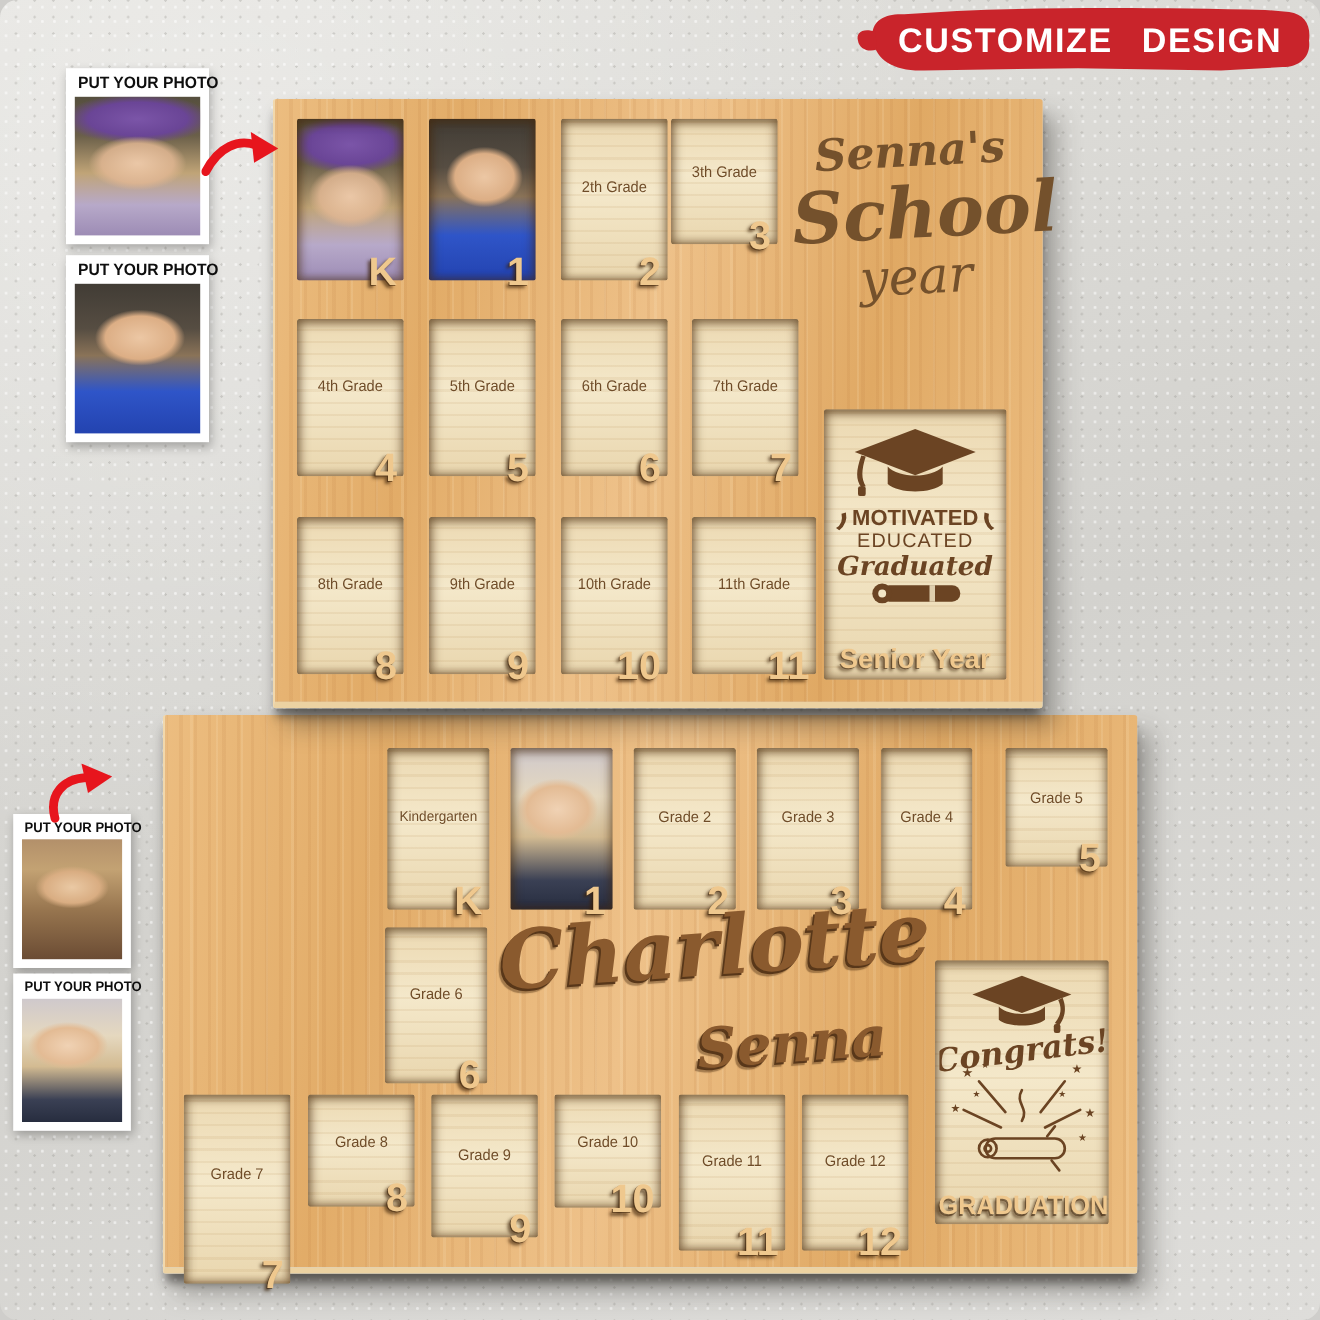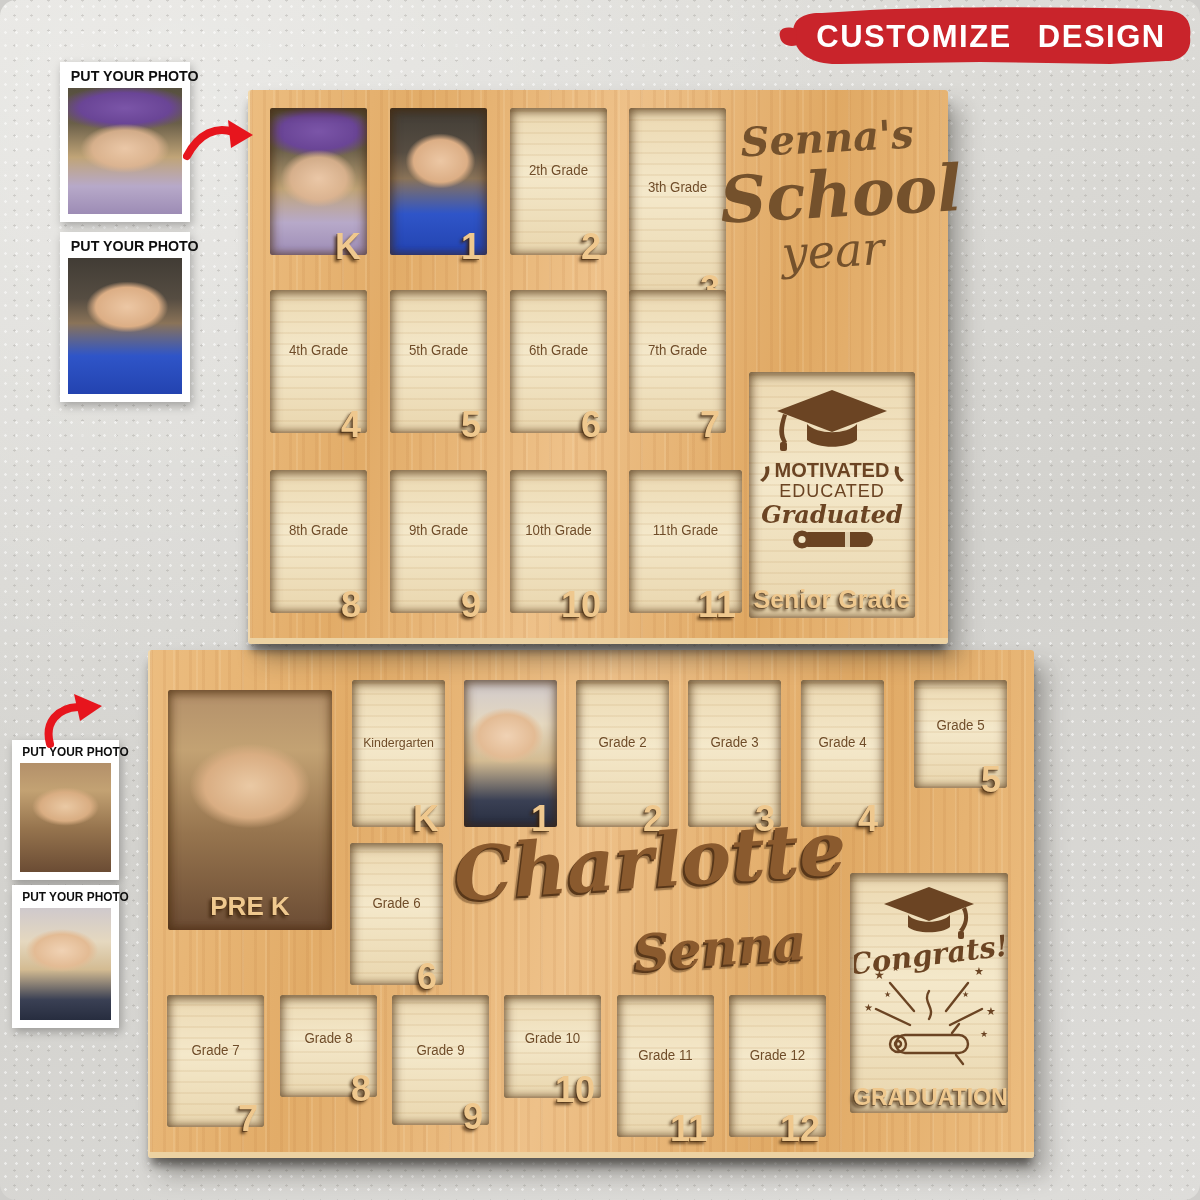--- a/index.html
+++ b/index.html
@@ -117,21 +117,21 @@
     <div class="slot ph-flower" style="left:20px;top:18px;width:97px;height:147px">
       <div class="slot-num raised">K</div>
     </div>
     <div class="slot ph-blue" style="left:140px;top:18px;width:97px;height:147px">
       <div class="slot-num raised">1</div>
     </div>
     <div class="slot" style="left:260px;top:18px;width:97px;height:147px">
       <div class="slot-label">2th Grade</div>
       <div class="slot-num raised">2</div>
     </div>
-    <div class="slot" style="left:379px;top:18px;width:97px;height:189px">
+    <div class="slot" style="left:360px;top:18px;width:97px;height:114px">
       <div class="slot-label">3th Grade</div>
       <div class="slot-num raised">3</div>
     </div>
 
     <div class="slot" style="left:20px;top:200px;width:97px;height:143px">
       <div class="slot-label">4th Grade</div>
       <div class="slot-num raised">4</div>
     </div>
     <div class="slot" style="left:140px;top:200px;width:97px;height:143px">
       <div class="slot-label">5th Grade</div>
@@ -180,29 +180,26 @@
           <text x="75" y="113" text-anchor="middle" font-size="18" letter-spacing="1">EDUCATED</text>
           <text x="75" y="139" text-anchor="middle" font-size="24" class="script">Graduated</text>
           <path d="M6,98 q8,-6 6,-16 l-4,1 q2,9 -5,13 Z"></path>
           <path d="M144,98 q-8,-6 -6,-16 l4,1 q-2,9 5,13 Z"></path>
           <rect x="44" y="148" width="72" height="15" rx="7.5"></rect>
           <circle cx="45" cy="155.5" r="9"></circle>
           <circle cx="45" cy="155.5" r="3.6" fill="#f2e6c6"></circle>
           <rect x="88" y="148" width="5" height="15" fill="#f2e6c6" opacity=".85"></rect>
         </g>
       </svg>
-      <div class="caption raised" style="font-size:25px">Senior Grade</div>
+      <div class="caption raised" style="font-size:25px">Senior Year</div>
     </div>
   </div>
 
   <div class="board board-bottom">
 
-    <div class="slot ph-warm" style="left:18px;top:40px;width:164px;height:240px">
-      <div class="caption raised" style="font-size:26px;bottom:8px">PRE K</div>
-    </div>
 
     <div class="slot" style="left:202px;top:30px;width:93px;height:147px">
       <div class="slot-label" style="font-size:13px">Kindergarten</div>
       <div class="slot-num raised">K</div>
     </div>
     <div class="slot ph-blonde" style="left:314px;top:30px;width:93px;height:147px">
       <div class="slot-num raised">1</div>
     </div>
     <div class="slot" style="left:426px;top:30px;width:93px;height:147px">
       <div class="slot-label">Grade 2</div>
@@ -222,21 +219,21 @@
     </div>
 
     <div class="slot" style="left:200px;top:193px;width:93px;height:142px">
       <div class="slot-label">Grade 6</div>
       <div class="slot-num raised">6</div>
     </div>
 
     <div class="name1">Charlotte</div>
     <div class="name2">Senna</div>
 
-    <div class="slot" style="left:17px;top:345px;width:97px;height:132px">
+    <div class="slot" style="left:17px;top:345px;width:97px;height:172px">
       <div class="slot-label">Grade 7</div>
       <div class="slot-num raised">7</div>
     </div>
     <div class="slot" style="left:130px;top:345px;width:97px;height:102px">
       <div class="slot-label">Grade 8</div>
       <div class="slot-num raised">8</div>
     </div>
     <div class="slot" style="left:242px;top:345px;width:97px;height:130px">
       <div class="slot-label">Grade 9</div>
       <div class="slot-num raised">9</div>

